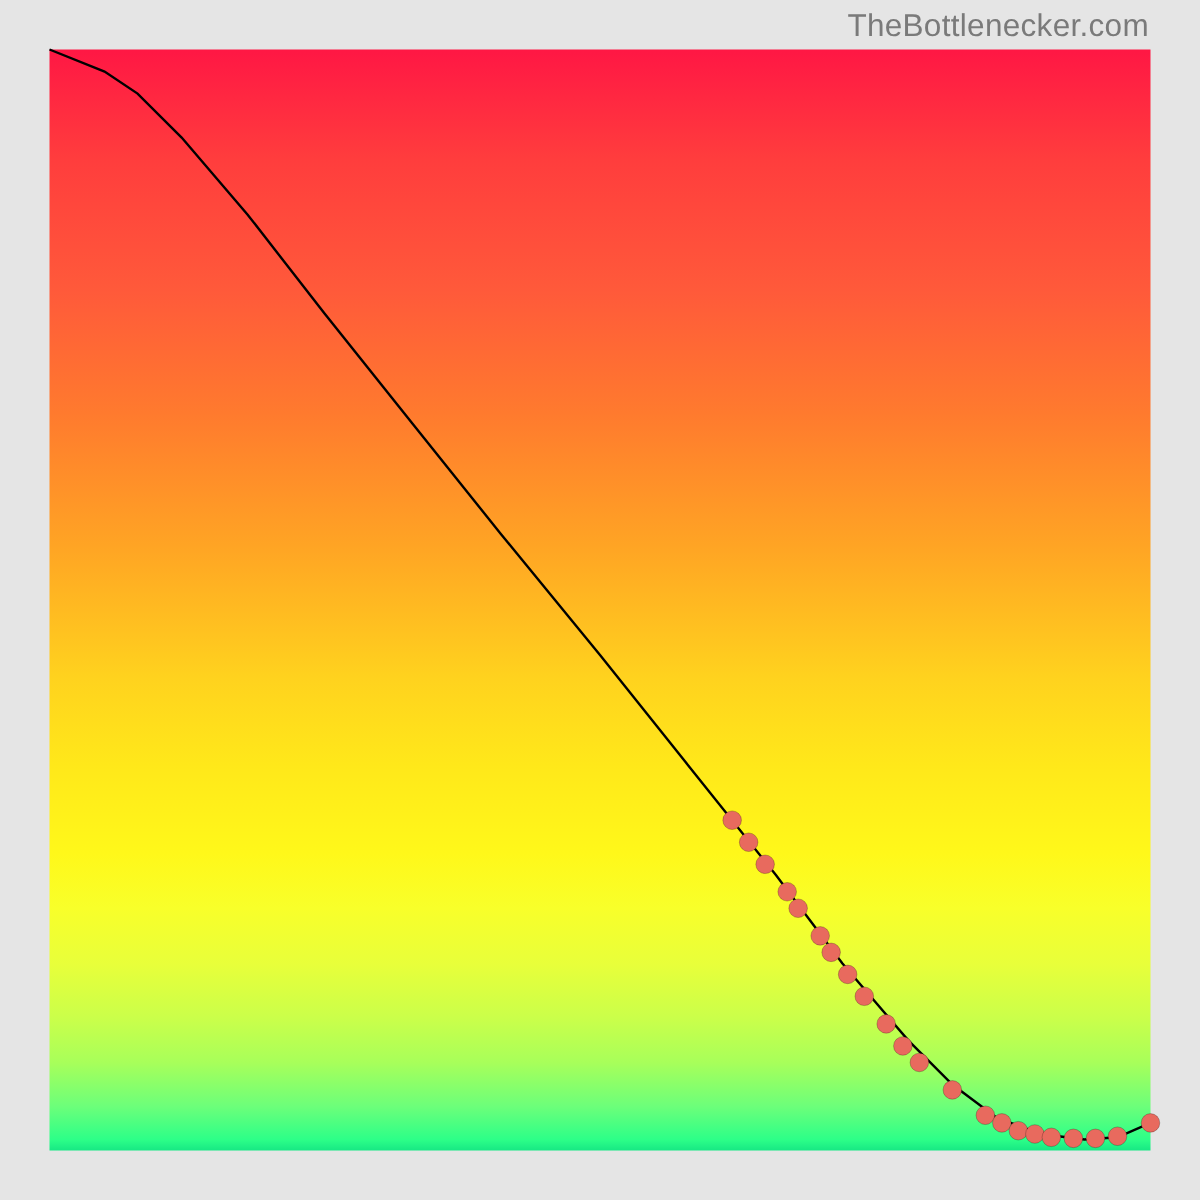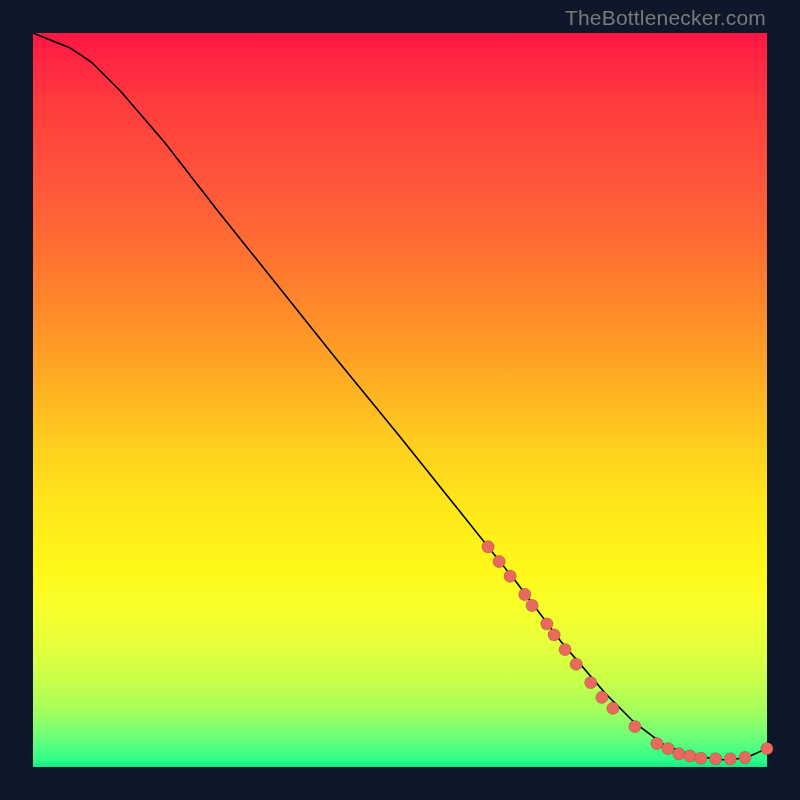--- a/index.html
+++ b/index.html
@@ -8,21 +8,21 @@
     width: 800px;
     height: 800px;
     background: #000;
     overflow: hidden;
     font-family: Arial, Helvetica, sans-serif;
   }
   .stage {
     position: relative;
     width: 800px;
     height: 800px;
-    background: #0f172a;
+    background: #e5e5e5;
   }
   .plot-area {
     position: absolute;
     left: 33px;
     top: 33px;
     width: 734px;
     height: 734px;
     
     background: linear-gradient(
       to bottom,

